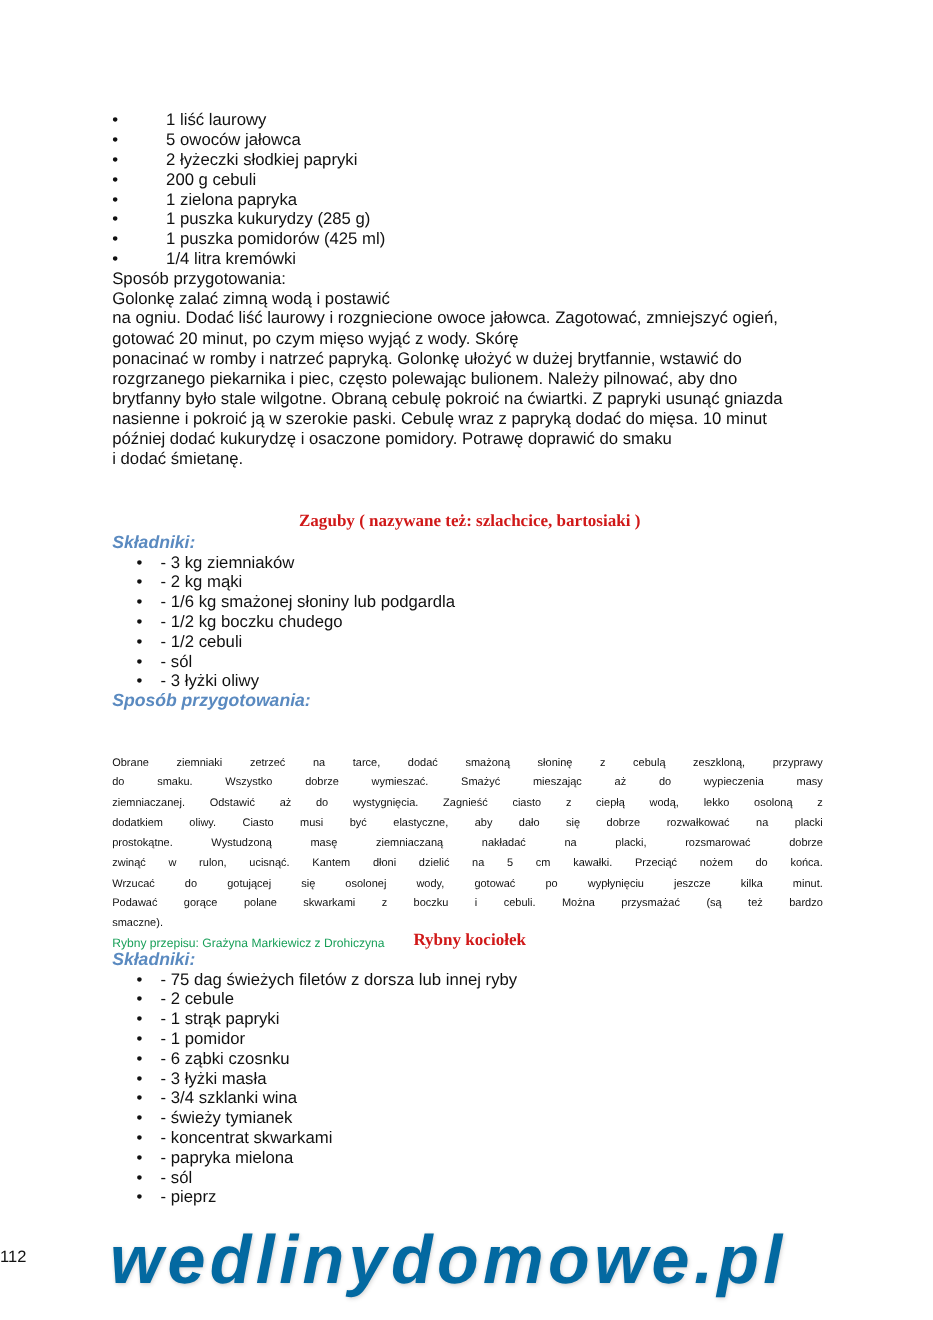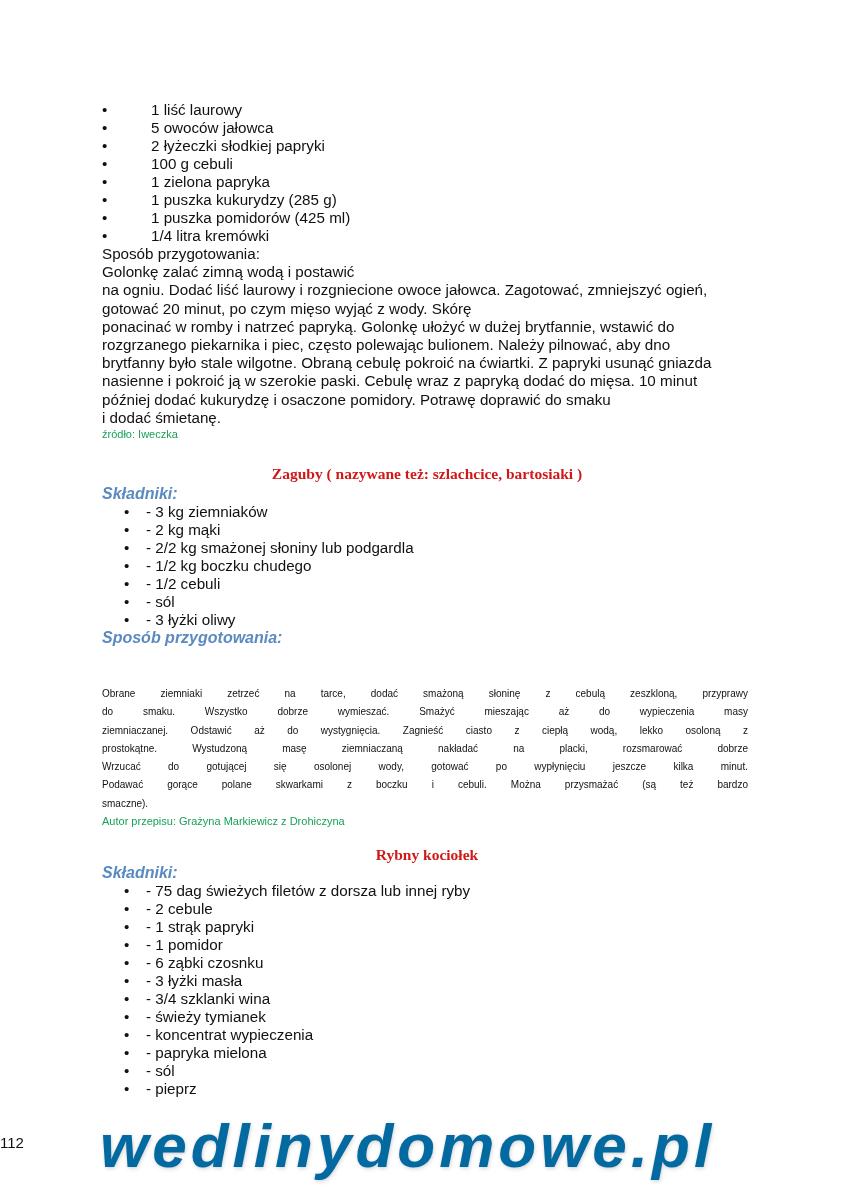--- a/index.html
+++ b/index.html
@@ -56,21 +56,21 @@
       <div class="li">
         <span class="bul">•</span>
         <span>5 owoców jałowca</span>
       </div>
       <div class="li">
         <span class="bul">•</span>
         <span>2 łyżeczki słodkiej papryki</span>
       </div>
       <div class="li">
         <span class="bul">•</span>
-        <span>100 g cebuli</span>
+        <span>200 g cebuli</span>
       </div>
       <div class="li">
         <span class="bul">•</span>
         <span>1 zielona papryka</span>
       </div>
       <div class="li">
         <span class="bul">•</span>
         <span>1 puszka kukurydzy (285 g)</span>
       </div>
       <div class="li">
@@ -89,38 +89,37 @@
         <div class="line">Golonkę zalać zimną wodą i postawić</div>
         <div class="line">na ogniu. Dodać liść laurowy i rozgniecione owoce jałowca. Zagotować, zmniejszyć ogień,</div>
         <div class="line">gotować 20 minut, po czym mięso wyjąć z wody. Skórę</div>
         <div class="line">ponacinać w romby i natrzeć papryką. Golonkę ułożyć w dużej brytfannie, wstawić do</div>
         <div class="line">rozgrzanego piekarnika i piec, często polewając bulionem. Należy pilnować, aby dno</div>
         <div class="line">brytfanny było stale wilgotne. Obraną cebulę pokroić na ćwiartki. Z papryki usunąć gniazda</div>
         <div class="line">nasienne i pokroić ją w szerokie paski. Cebulę wraz z papryką dodać do mięsa. 10 minut</div>
         <div class="line">później dodać kukurydzę i osaczone pomidory. Potrawę doprawić do smaku</div>
         <div class="line">i dodać śmietanę.</div>
       </div>
-    <div class="src">źródło: Iweczka</div>
   </div>
 
   <div class="title" style="top:464px;">Zaguby ( nazywane też: szlachcice, bartosiaki )</div>
   <div class="block" style="top:485px;">
     <div class="heading">Składniki:</div>
     <div class="list2" id="r2list">
         <div class="li">
           <span class="bul">•</span>
           <span>- 3 kg ziemniaków</span>
         </div>
         <div class="li">
           <span class="bul">•</span>
           <span>- 2 kg mąki</span>
         </div>
         <div class="li">
           <span class="bul">•</span>
-          <span>- 2/2 kg smażonej słoniny lub podgardla</span>
+          <span>- 1/6 kg smażonej słoniny lub podgardla</span>
         </div>
         <div class="li">
           <span class="bul">•</span>
           <span>- 1/2 kg boczku chudego</span>
         </div>
         <div class="li">
           <span class="bul">•</span>
           <span>- 1/2 cebuli</span>
         </div>
         <div class="li">
@@ -130,26 +129,28 @@
         <div class="li">
           <span class="bul">•</span>
           <span>- 3 łyżki oliwy</span>
         </div>
       </div>
     <div class="heading">Sposób przygotowania:</div>
     <div class="justify" id="r2prep">
         <div class="jl">Obrane ziemniaki zetrzeć na tarce, dodać smażoną słoninę z cebulą zeszkloną, przyprawy</div>
         <div class="jl">do smaku. Wszystko dobrze wymieszać. Smażyć mieszając aż do wypieczenia masy</div>
         <div class="jl">ziemniaczanej. Odstawić aż do wystygnięcia. Zagnieść ciasto z ciepłą wodą, lekko osoloną z</div>
+        <div class="jl">dodatkiem oliwy. Ciasto musi być elastyczne, aby dało się dobrze rozwałkować na placki</div>
         <div class="jl">prostokątne. Wystudzoną masę ziemniaczaną nakładać na placki, rozsmarować dobrze</div>
+        <div class="jl">zwinąć w rulon, ucisnąć. Kantem dłoni dzielić na 5 cm kawałki. Przeciąć nożem do końca.</div>
         <div class="jl">Wrzucać do gotującej się osolonej wody, gotować po wypłynięciu jeszcze kilka minut.</div>
         <div class="jl">Podawać gorące polane skwarkami z boczku i cebuli. Można przysmażać (są też bardzo</div>
         <div class="jl last">smaczne).</div>
       </div>
-    <div class="src" style="margin-top:1px;">Autor przepisu: Grażyna Markiewicz z Drohiczyna</div>
+    <div class="src" style="margin-top:1px;">Rybny przepisu: Grażyna Markiewicz z Drohiczyna</div>
   </div>
 
   <div class="title" style="top:845px;">Rybny kociołek</div>
   <div class="block" style="top:864px;">
     <div class="heading">Składniki:</div>
     <div class="list2" id="r3list">
         <div class="li">
           <span class="bul">•</span>
           <span>- 75 dag świeżych filetów z dorsza lub innej ryby</span>
         </div>
@@ -176,21 +177,21 @@
         <div class="li">
           <span class="bul">•</span>
           <span>- 3/4 szklanki wina</span>
         </div>
         <div class="li">
           <span class="bul">•</span>
           <span>- świeży tymianek</span>
         </div>
         <div class="li">
           <span class="bul">•</span>
-          <span>- koncentrat wypieczenia</span>
+          <span>- koncentrat skwarkami</span>
         </div>
         <div class="li">
           <span class="bul">•</span>
           <span>- papryka mielona</span>
         </div>
         <div class="li">
           <span class="bul">•</span>
           <span>- sól</span>
         </div>
         <div class="li">

